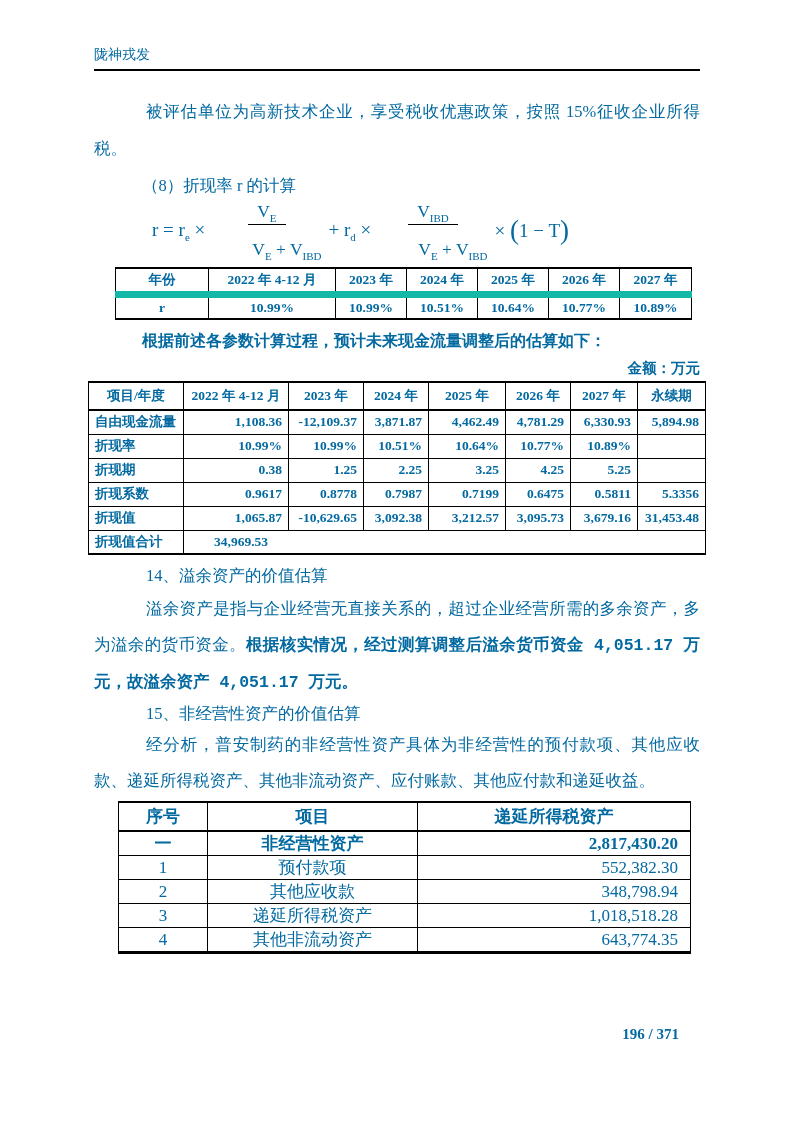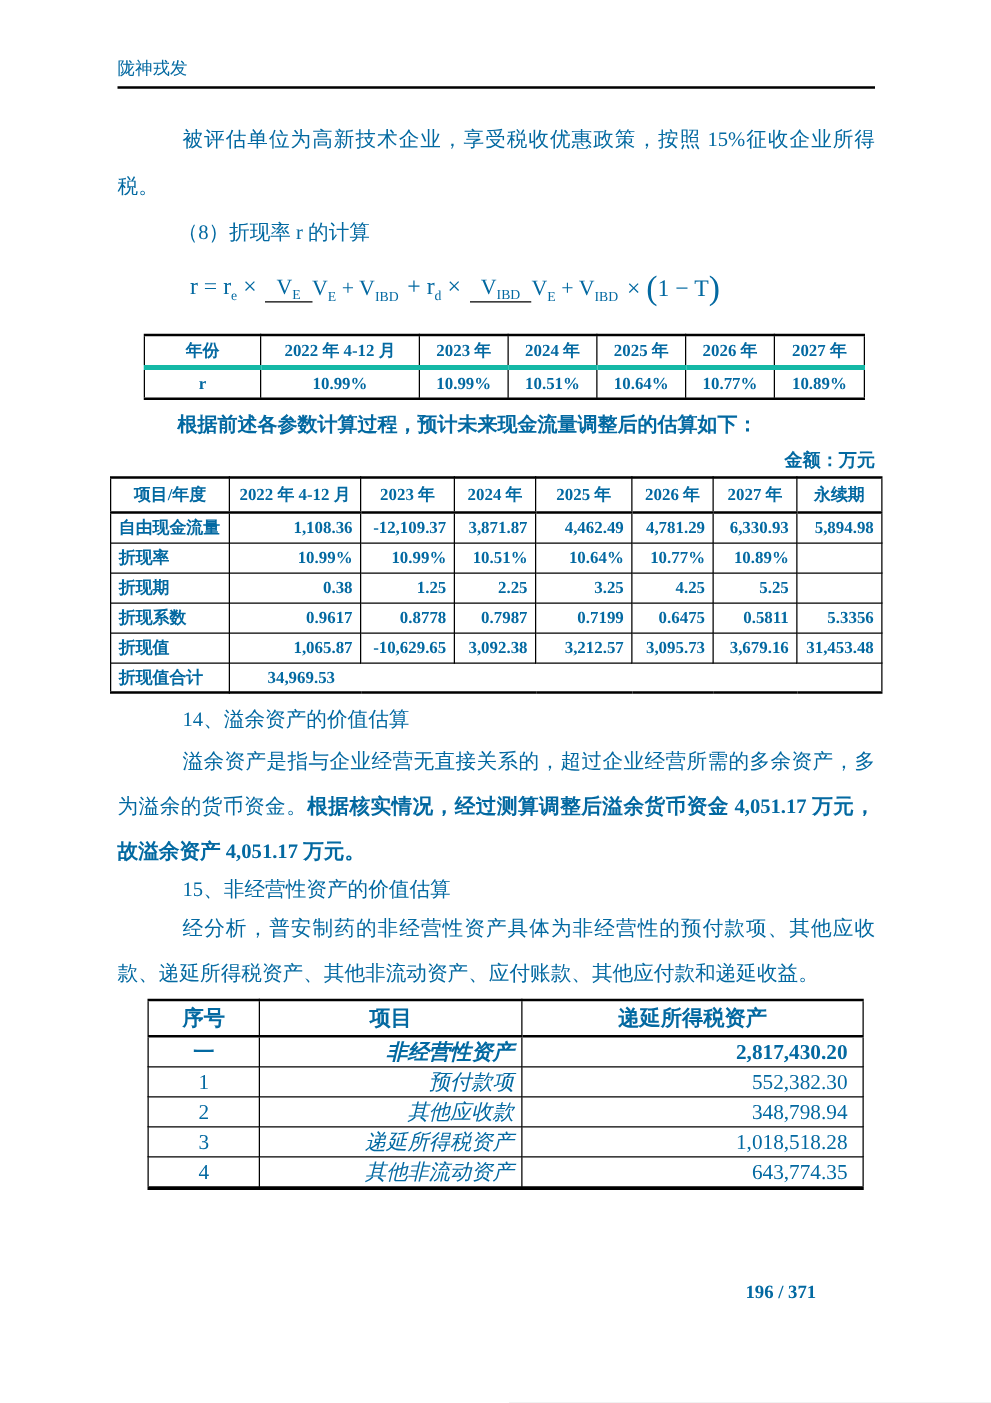--- a/index.html
+++ b/index.html
@@ -24,60 +24,60 @@
   }
   
   .body-p{
     font-size:16.5px;line-height:37px;text-align:justify;
     margin:0;text-indent:52px;
   }
   .p1{margin-top:22px;}
   .h-sub{font-size:16.5px;line-height:26px;padding-left:48px;margin-top:6px;}
   .s-title{font-size:16.5px;line-height:26px;padding-left:52px;margin-top:8px;}
   .lead{font-weight:bold;font-size:16px;line-height:30px;padding-left:48px;margin-top:6px;}
-  .bold{font-weight:bold;}
+  .bold{font-weight:bold;font-family:Liberation Mono, monospace;}
   
   .formula-row{
     margin:4px 0 0 56px;height:54px;
     display:flex;align-items:center;
     font-size:19px;
   }
   .formula-row sub{font-size:11px;line-height:0;}
   .tok{white-space:nowrap;margin:0 2px;}
-  .frac{display:inline-flex;flex-direction:row;align-items:center;margin:0 5px;font-size:17.5px;line-height:1.3;}
+  .frac{display:inline-flex;flex-direction:column;align-items:center;margin:0 5px;font-size:17.5px;line-height:1.3;gap:12px;}
   .frac .num{border-bottom:1.5px solid #000;padding:0 9px 1px;white-space:nowrap;}
-  .frac .den{padding-top:1px;white-space:nowrap;}
+  .frac .den{padding-top:1px;white-space:nowrap;margin-left:40px;}
   .bigp{font-size:27px;font-weight:400;vertical-align:-2px;}
   
   .unit{text-align:right;font-size:14.5px;line-height:20px;margin-top:3px;}
   
   table{border-collapse:collapse;table-layout:fixed;}
   td{border:1px solid #000;overflow:hidden;white-space:nowrap;box-sizing:border-box;}
   .t1{margin:10px 0 0 21px;width:576px;font-weight:bold;font-size:13.5px;
       border:solid #000;border-width:2.5px 1.5px;}
   .t1 td{text-align:center;height:25px;padding:0 2px;}
-  .t1 tr.hdr td{border-bottom:4px solid #14b8a6;height:26px;}
+  .t1 tr.hdr td{border-bottom:7px solid #14b8a6;height:26px;}
   .t2{margin:2px 0 0 -6px;width:617px;font-weight:bold;font-size:13.5px;
       border:solid #000;border-width:2.5px 1.5px;}
   .t2 td{height:24px;padding:0 6px;}
   .t2 tr.hdr td{text-align:center;border-bottom:2px solid #000;height:28px;}
   .t2 td.l{text-align:left;}
   .t2 td.r{text-align:right;}
   .t2 td.total{text-align:left;padding-left:30px;}
   .t3{margin:2px 0 0 24px;width:572px;font-size:17px;
       border:solid #000;border-width:2.5px 1.5px 3px;}
   .t3 td{height:24px;padding:0 6px;}
   .t3 tr.hdr td{font-weight:bold;text-align:center;border-bottom:2px solid #000;height:29px;}
   .t3 td.c{text-align:center;}
-  .t3 td.l{text-align:right;font-style:italic;}
+  .t3 td.l{text-align:center;}
   .t3 td.r{text-align:right;padding-right:12px;}
   .t3 tr.em td{font-weight:bold;}
   
   .footer-page{
-    position:absolute;top:1026px;right:140px;
+    position:absolute;top:1026px;right:114px;
     font-weight:bold;font-size:15px;
   }
 </style>
 </head>
 <body>
 
 <div class="page">
 
   <div class="doc-header">
     <span>陇神戎发</span>

